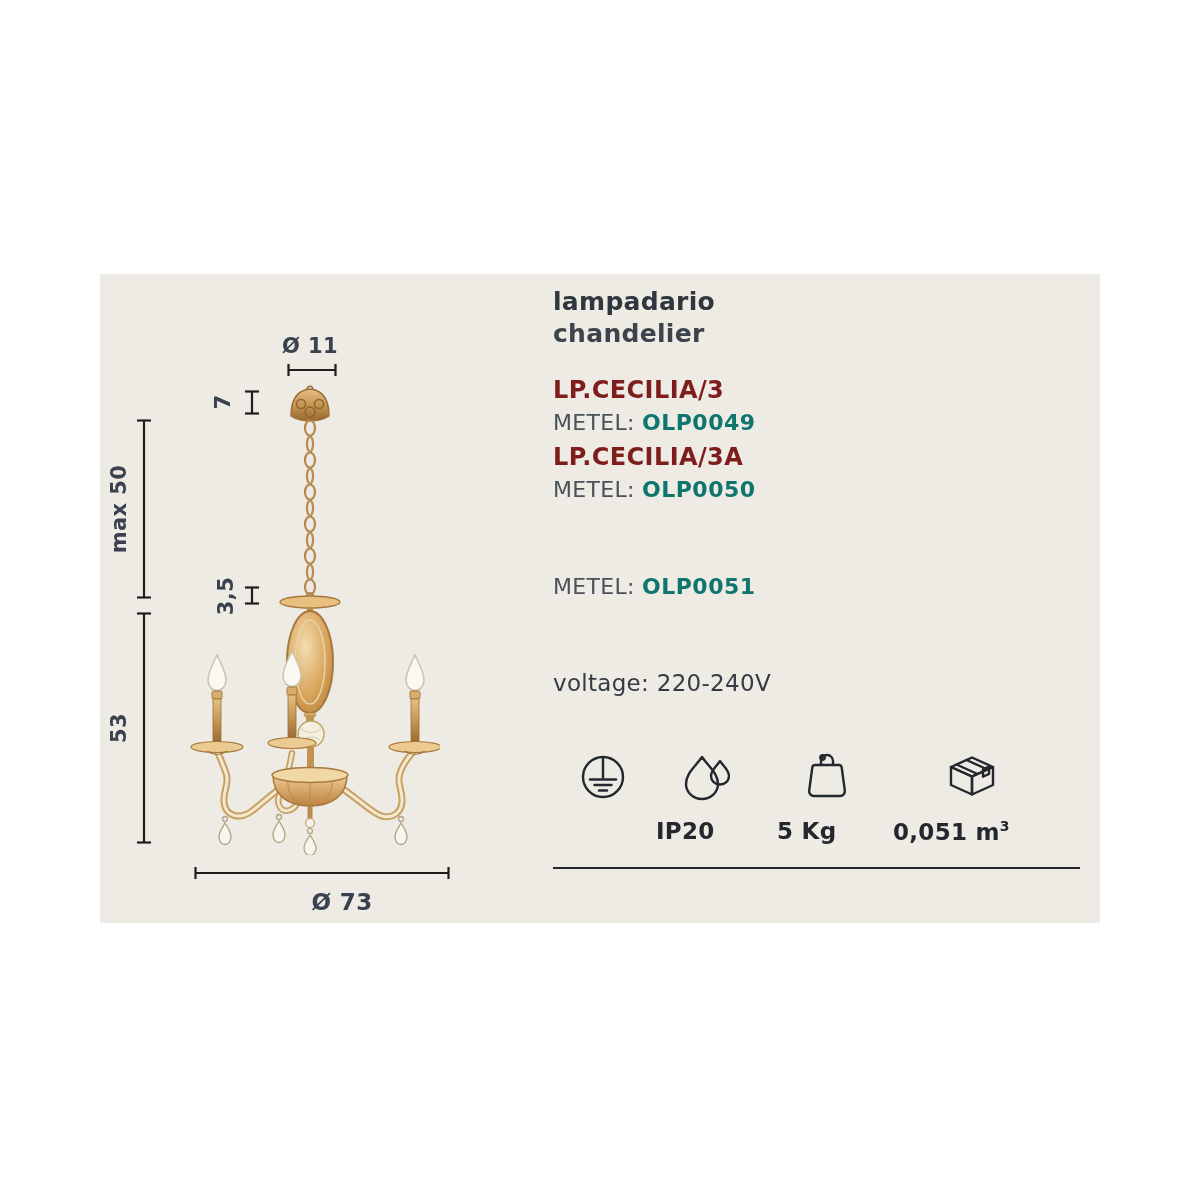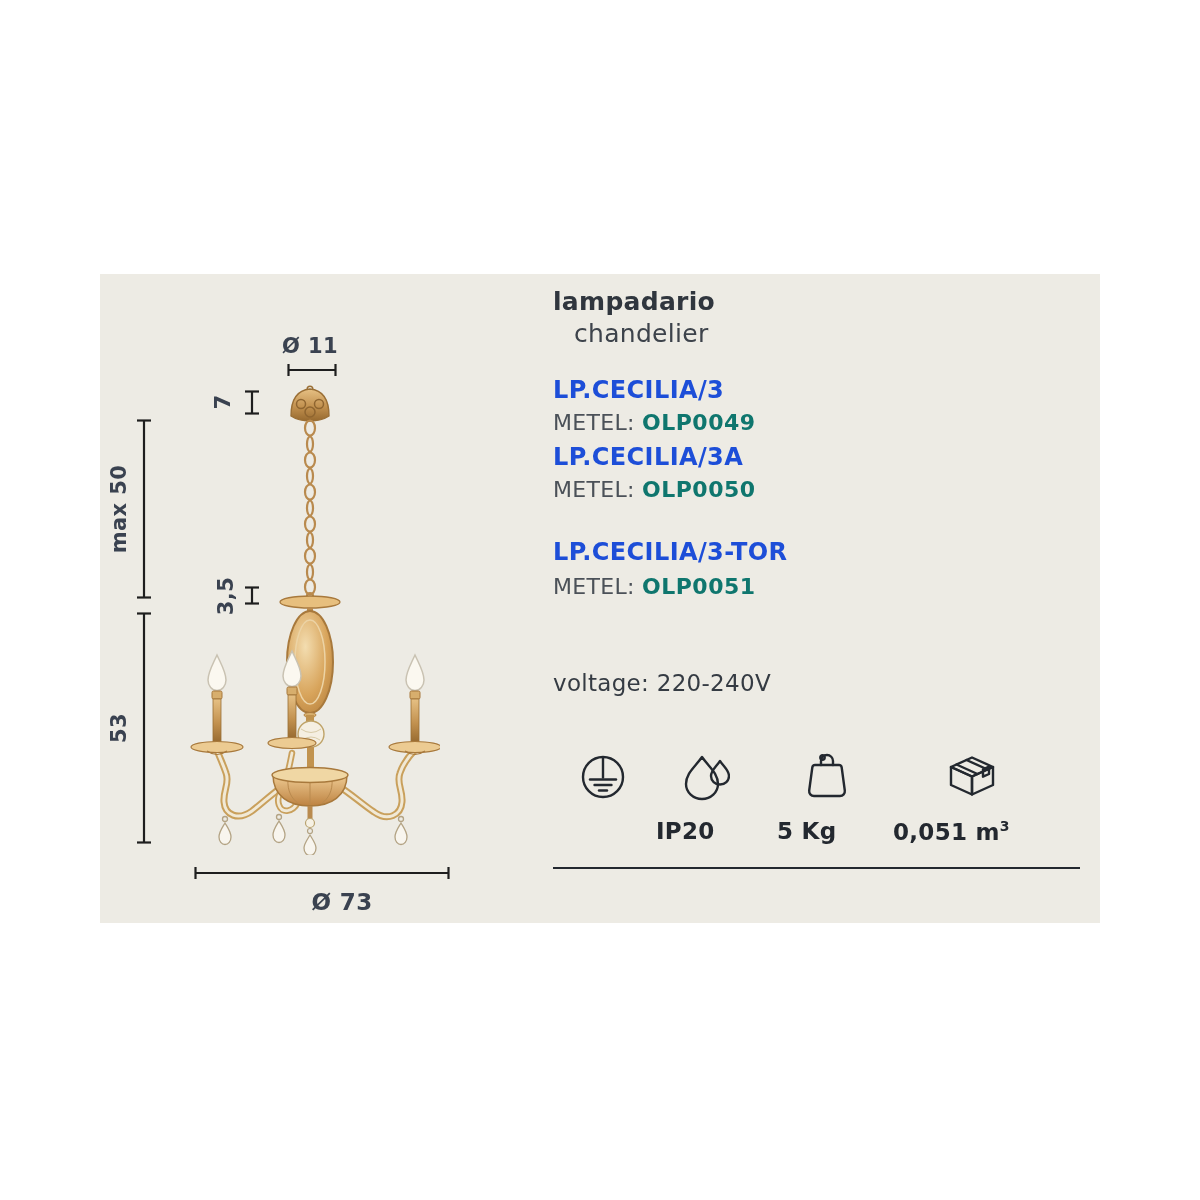--- a/index.html
+++ b/index.html
@@ -3,22 +3,22 @@
 <meta charset="utf-8">
 <style>
   html,body{margin:0;padding:0;background:#ffffff;}
   .page{position:relative;width:1200px;height:1200px;background:#ffffff;overflow:hidden;
         font-family:"DejaVu Sans","Liberation Sans",sans-serif;}
   .abs{position:absolute;}
   .panel{position:absolute;left:100px;top:274px;width:1000px;height:649px;background:#edebe4;}
 
   
   .t-title{font-size:25px;font-weight:600;color:#30363e;letter-spacing:.3px;}
-  .t-sub{font-size:25px;font-weight:400;color:#3d434b;letter-spacing:.3px;margin-left:21px;}
-  .t-name{font-size:24px;font-weight:700;color:#1d4ed8;letter-spacing:.4px;}
+  .t-sub{font-size:25px;font-weight:700;color:#3d434b;letter-spacing:.3px;}
+  .t-name{font-size:24px;font-weight:700;color:#7f1d1d;letter-spacing:.4px;}
   .t-metel{font-size:22px;font-weight:400;color:#4b5158;letter-spacing:.3px;}
   .t-metel b{font-weight:700;color:#0f766e;letter-spacing:.5px;}
   .t-elec{font-size:23px;font-weight:400;color:#353b43;letter-spacing:.3px;}
   .t-badge{font-size:23px;font-weight:700;color:#23282f;letter-spacing:.3px;}
   .t-badge sup{font-size:14px;}
   .dim-label{position:absolute;font-size:21px;font-weight:600;color:#3a4250;white-space:nowrap;
              transform:translate(-50%,-50%);letter-spacing:.4px;}
   .dim-label-v{position:absolute;font-size:21px;font-weight:600;color:#3a4250;white-space:nowrap;
              transform:translate(-50%,-50%) rotate(-90deg);letter-spacing:.4px;}
   .dimsvg line{stroke:#1e1e1e;stroke-width:2.2;stroke-linecap:butt;}
@@ -185,21 +185,20 @@
     <span>METEL:</span>
     <b>OLP0049</b>
   </div>
 
   <div class="abs t-name" style="left:553px;top:443px;">LP.CECILIA/3A</div>
   <div class="abs t-metel" style="left:553px;top:477px;">
     <span>METEL:</span>
     <b>OLP0050</b>
   </div>
 
-  <div class="abs t-name" style="left:553px;top:538px;">LP.CECILIA/3-TOR</div>
   <div class="abs t-metel" style="left:553px;top:574px;">
     <span>METEL:</span>
     <b>OLP0051</b>
   </div>
 
   <div class="abs t-elec" style="left:553px;top:670px;">voltage: 220-240V</div>
 
   <div class="abs" style="left:581px;top:755px;">
     <svg class="iconsvg" width="44" height="44" viewBox="0 0 44 44">
       <circle cx="22" cy="22" r="20"></circle>

